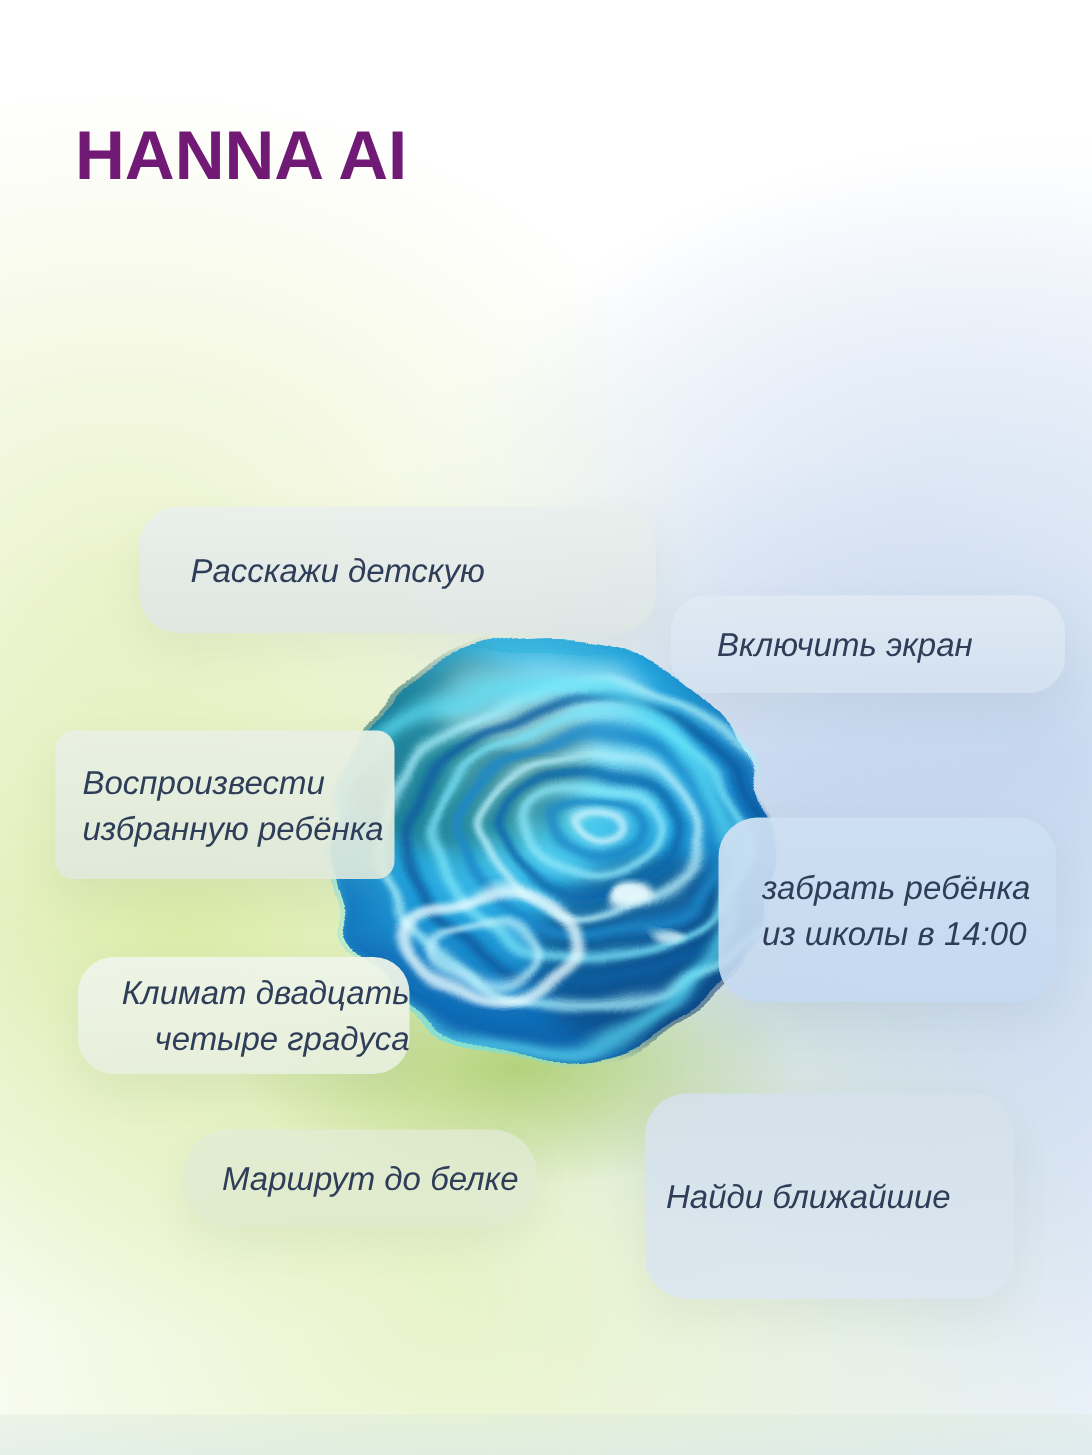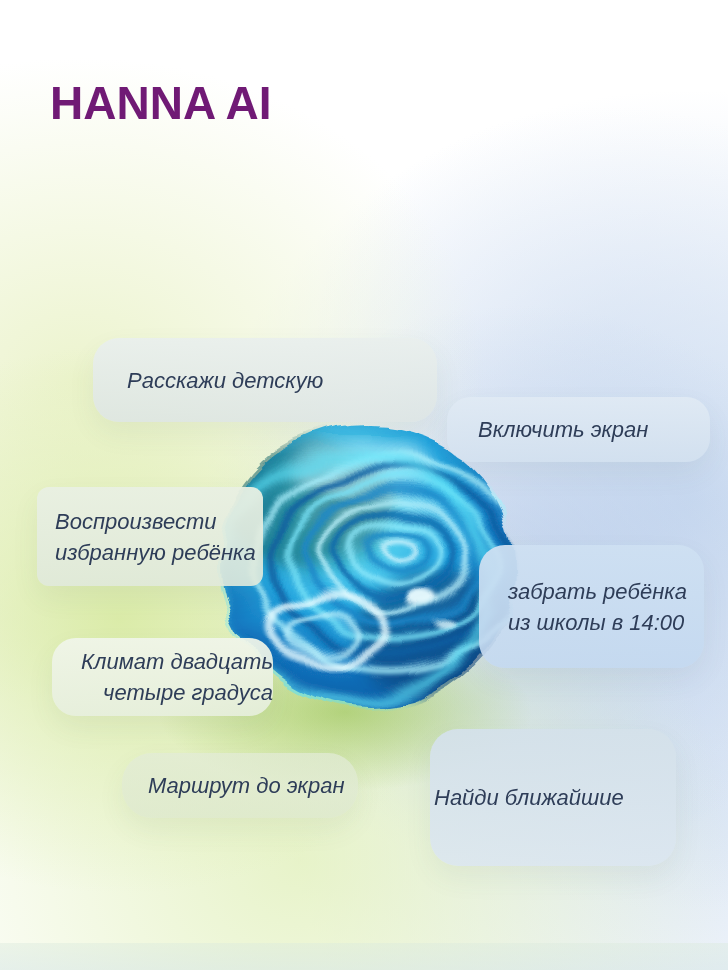--- a/index.html
+++ b/index.html
@@ -45,21 +45,21 @@
   .b2 { left:447px; top:397px; width:263px; height:65px;  border-radius:24px; padding-left:31px;
         background:linear-gradient(180deg, rgba(224,234,244,0.92), rgba(211,225,239,0.88)); }
   .b3 { left:37px;  top:487px; width:226px; height:99px;  border-radius:12px; padding-left:18px;
         background:linear-gradient(180deg, rgba(233,240,227,0.94), rgba(224,233,219,0.90)); }
   .b4 { left:479px; top:545px; width:225px; height:123px; border-radius:26px; padding-left:29px;
         background:linear-gradient(180deg, rgba(206,224,242,0.94), rgba(196,217,240,0.90)); }
   .b5 { left:52px;  top:638px; width:221px; height:78px;  border-radius:24px; padding-left:28px;
         background:linear-gradient(180deg, rgba(240,245,233,0.94), rgba(231,239,223,0.88));text-align:right; }
   .b6 { left:122px; top:753px; width:236px; height:65px;  border-radius:30px; padding-left:26px;
         background:linear-gradient(180deg, rgba(226,235,215,0.72), rgba(219,230,206,0.66)); }
-  .b7 { left:430px; top:729px; width:246px; height:137px; border-radius:28px; padding-left:4px;
+  .b7 { left:430px; top:729px; width:246px; height:137px; border-radius:28px; padding-left:14px;
         background:linear-gradient(180deg, rgba(212,225,234,0.94), rgba(219,230,240,0.88)); }
 </style>
 </head>
 <body>
 
 <div class="bg"></div>
 <div class="bottom-band"></div>
 
 <div class="title">
   <div class="t1">HANNA AI</div>
@@ -138,18 +138,18 @@
   <span>забрать ребёнка</span>
   <span>из школы в 14:00</span>
 </div>
 
 <div class="bubble b5">
   <span>Климат двадцать</span>
   <span>четыре градуса</span>
 </div>
 
 <div class="bubble b6">
-  <span>Маршрут до экран</span>
+  <span>Маршрут до белке</span>
 </div>
 
 <div class="bubble b7">
   <span>Найди ближайшие</span>
 </div>
 
 </body></html>

